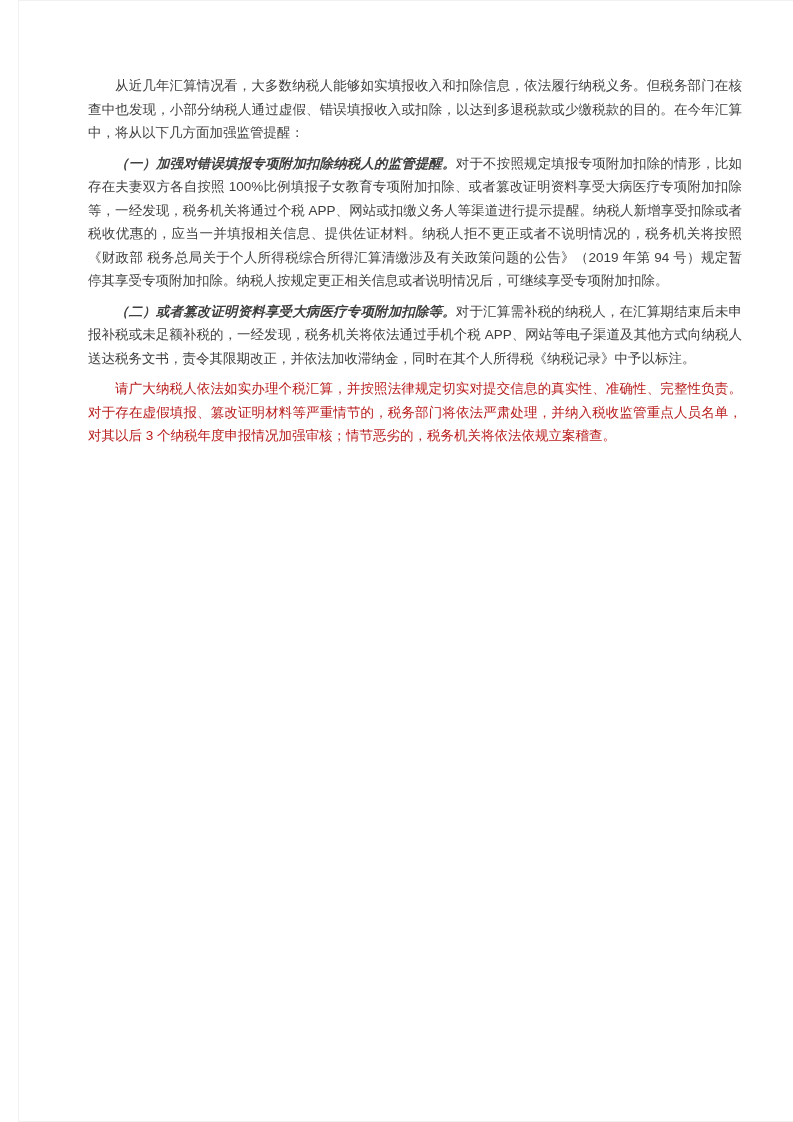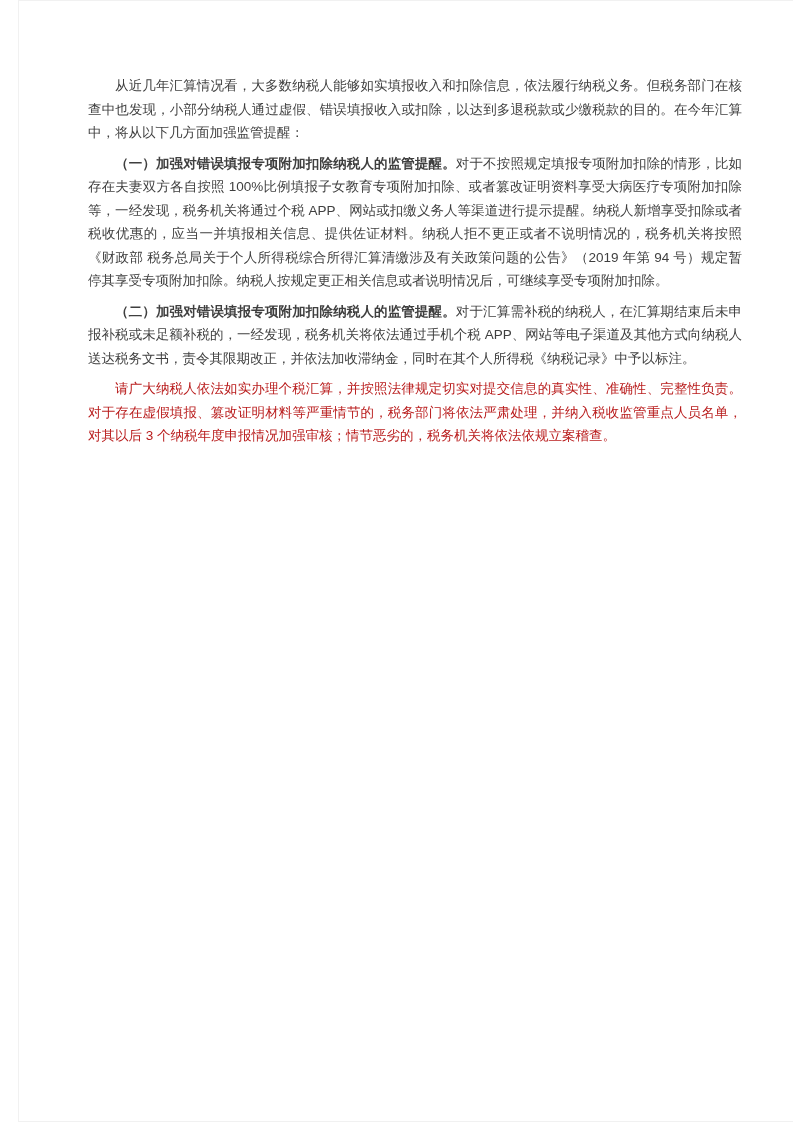--- a/index.html
+++ b/index.html
@@ -28,28 +28,29 @@
     font-size: 13.5px;
     line-height: 23.5px;
     color: #3f3f3f;
     text-align: justify;
     text-justify: inter-ideograph;
     text-indent: 2em;
     word-break: break-all;
   }
   .para .lead {
     font-weight: 700;
+    font-style: italic;
   }
 </style>
 </head>
 <body>
 
 <div class="page" style="border-color: rgb(241, 241, 241); background: rgb(255, 255, 255); margin-left: 18px;">
   <div class="content" id="content">
   <p class="para" style="color: rgb(63, 63, 63);"><span class="body">从近几年汇算情况看，大多数纳税人能够如实填报收入和扣除信息，依法履行纳税义务。但税务部门在核查中也发现，小部分纳税人通过虚假、错误填报收入或扣除，以达到多退税款或少缴税款的目的。在今年汇算中，将从以下几方面加强监管提醒：</span></p>
 
   <p class="para" style="color: rgb(63, 63, 63);"><b class="lead">（一）加强对错误填报专项附加扣除纳税人的监管提醒。</b><span class="body">对于不按照规定填报专项附加扣除的情形，比如存在夫妻双方各自按照 100%比例填报子女教育专项附加扣除、或者篡改证明资料享受大病医疗专项附加扣除等，一经发现，税务机关将通过个税 APP、网站或扣缴义务人等渠道进行提示提醒。纳税人新增享受扣除或者税收优惠的，应当一并填报相关信息、提供佐证材料。纳税人拒不更正或者不说明情况的，税务机关将按照《财政部 税务总局关于个人所得税综合所得汇算清缴涉及有关政策问题的公告》（2019 年第 94 号）规定暂停其享受专项附加扣除。纳税人按规定更正相关信息或者说明情况后，可继续享受专项附加扣除。</span></p>
 
-  <p class="para" style="color: rgb(63, 63, 63);"><b class="lead">（二）加强对错误填报专项附加扣除纳税人的监管提醒。</b><span class="body">对于汇算需补税的纳税人，在汇算期结束后未申报补税或未足额补税的，一经发现，税务机关将依法通过手机个税 APP、网站等电子渠道及其他方式向纳税人送达税务文书，责令其限期改正，并依法加收滞纳金，同时在其个人所得税《纳税记录》中予以标注。</span></p>
+  <p class="para" style="color: rgb(63, 63, 63);"><b class="lead">（二）或者篡改证明资料享受大病医疗专项附加扣除等。</b><span class="body">对于汇算需补税的纳税人，在汇算期结束后未申报补税或未足额补税的，一经发现，税务机关将依法通过手机个税 APP、网站等电子渠道及其他方式向纳税人送达税务文书，责令其限期改正，并依法加收滞纳金，同时在其个人所得税《纳税记录》中予以标注。</span></p>
 
   <p class="para" style="color: #b91c1c;"><span class="body">请广大纳税人依法如实办理个税汇算，并按照法律规定切实对提交信息的真实性、准确性、完整性负责。对于存在虚假填报、篡改证明材料等严重情节的，税务部门将依法严肃处理，并纳入税收监管重点人员名单，对其以后 3 个纳税年度申报情况加强审核；情节恶劣的，税务机关将依法依规立案稽查。</span></p>
 </div>
 </div>
 
 </body></html>

